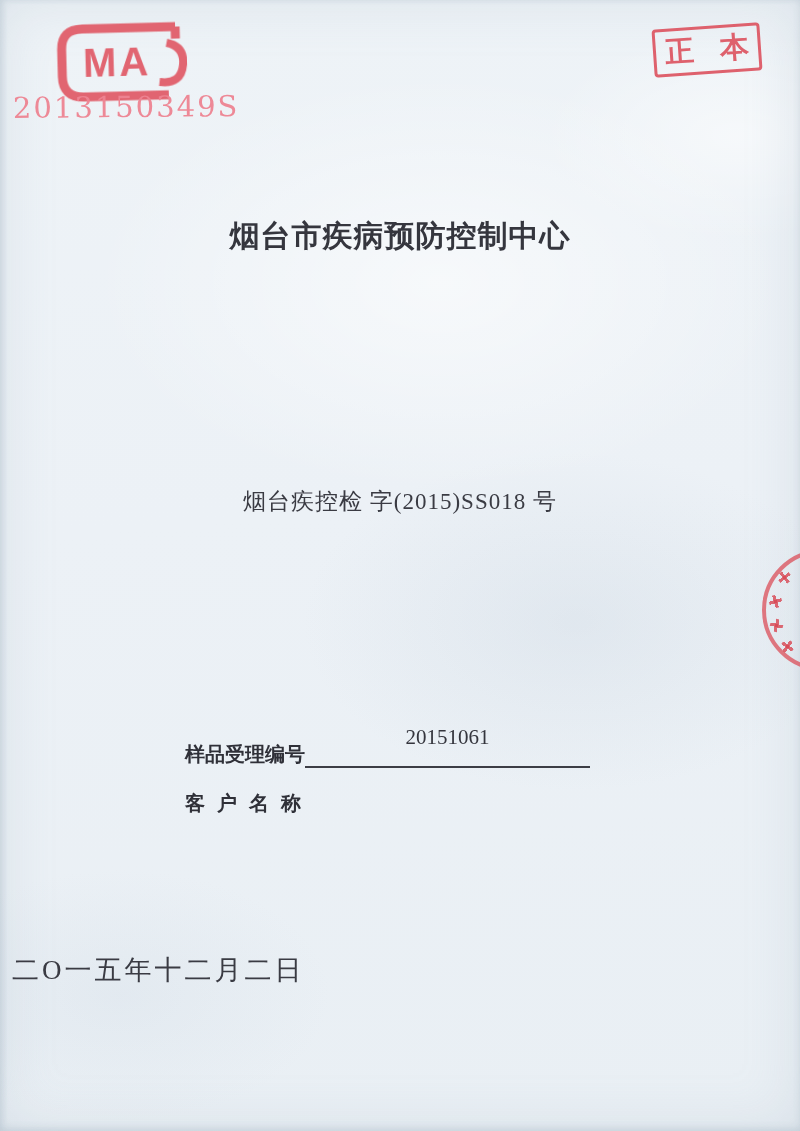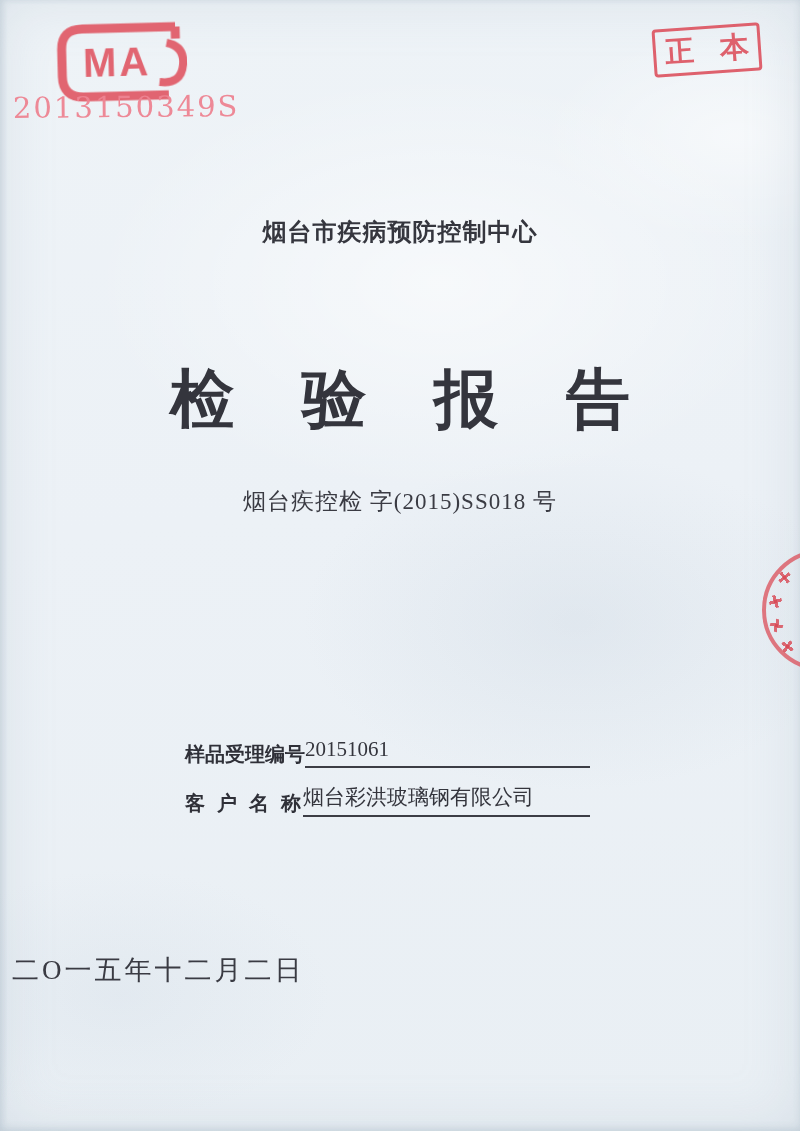--- a/index.html
+++ b/index.html
@@ -68,21 +68,21 @@
   }
   .seal-mark.m1 { left: 12px; top: 18px;  transform: rotate(-38deg); }
   .seal-mark.m2 { left: 3px;  top: 42px;  transform: rotate(-16deg); }
   .seal-mark.m3 { left: 4px;  top: 66px;  transform: rotate(12deg); }
   .seal-mark.m4 { left: 15px; top: 87px;  transform: rotate(36deg); }
 
   
   .org-title {
     position: absolute; left: 0; top: 216px; width: 800px;
     text-align: center;
-    font-size: 24px; font-weight: bold;
+    font-size: 30px; font-weight: bold;
     letter-spacing: 1px;
     color: #35363e;
   }
   .main-title {
     position: absolute; left: 0; top: 356px; width: 800px;
     text-align: center;
     font-size: 64px; font-weight: bold;
     letter-spacing: 68px; text-indent: 68px;
     white-space: nowrap;
     color: #34353d;
@@ -107,22 +107,23 @@
   .form-label {
     flex: 0 0 118px;
     font-size: 20px; font-weight: bold;
     white-space: nowrap;
     color: #2f3038;
     font-family: Liberation Mono, monospace;
   }
   .form-value {
     flex: 1;
     border-bottom: 2px solid #3c3d45;
+    text-align: center;
     font-size: 21px;
-    padding-bottom: 4px;
+    padding-bottom: 16px;
     white-space: nowrap;
     color: #34353d;
   }
   .date-line {
     position: absolute; left: 12px; top: 952px; width: 800px;
     font-size: 27px;
     letter-spacing: 3px;
     color: #3a3b43;
   }
 </style>
@@ -143,37 +144,35 @@
 
   <div class="cma-serial">2013150349S</div>
 
   <div class="original-stamp">
     <span>正</span>
     <span>本</span>
   </div>
 
   <div class="org-title">烟台市疾病预防控制中心</div>
 
-  <div class="main-title">检验报告</div>
 
   <div class="report-no">烟台疾控检 字(2015)SS018 号</div>
 
   <div class="partial-seal">
     <div class="seal-mark m1"></div>
     <div class="seal-mark m2"></div>
     <div class="seal-mark m3"></div>
     <div class="seal-mark m4"></div>
   </div>
 
   <div class="form-block">
     <div class="form-row">
       <span class="form-label">样品受理编号</span>
       <span class="form-value">20151061</span>
     </div>
     <div class="form-row">
       <span class="form-label">客 户 名 称</span>
-      <span class="form-value">烟台彩洪玻璃钢有限公司</span>
     </div>
   </div>
 
   <div class="date-line">二O一五年十二月二日</div>
 
 </div>
 
 </body></html>

